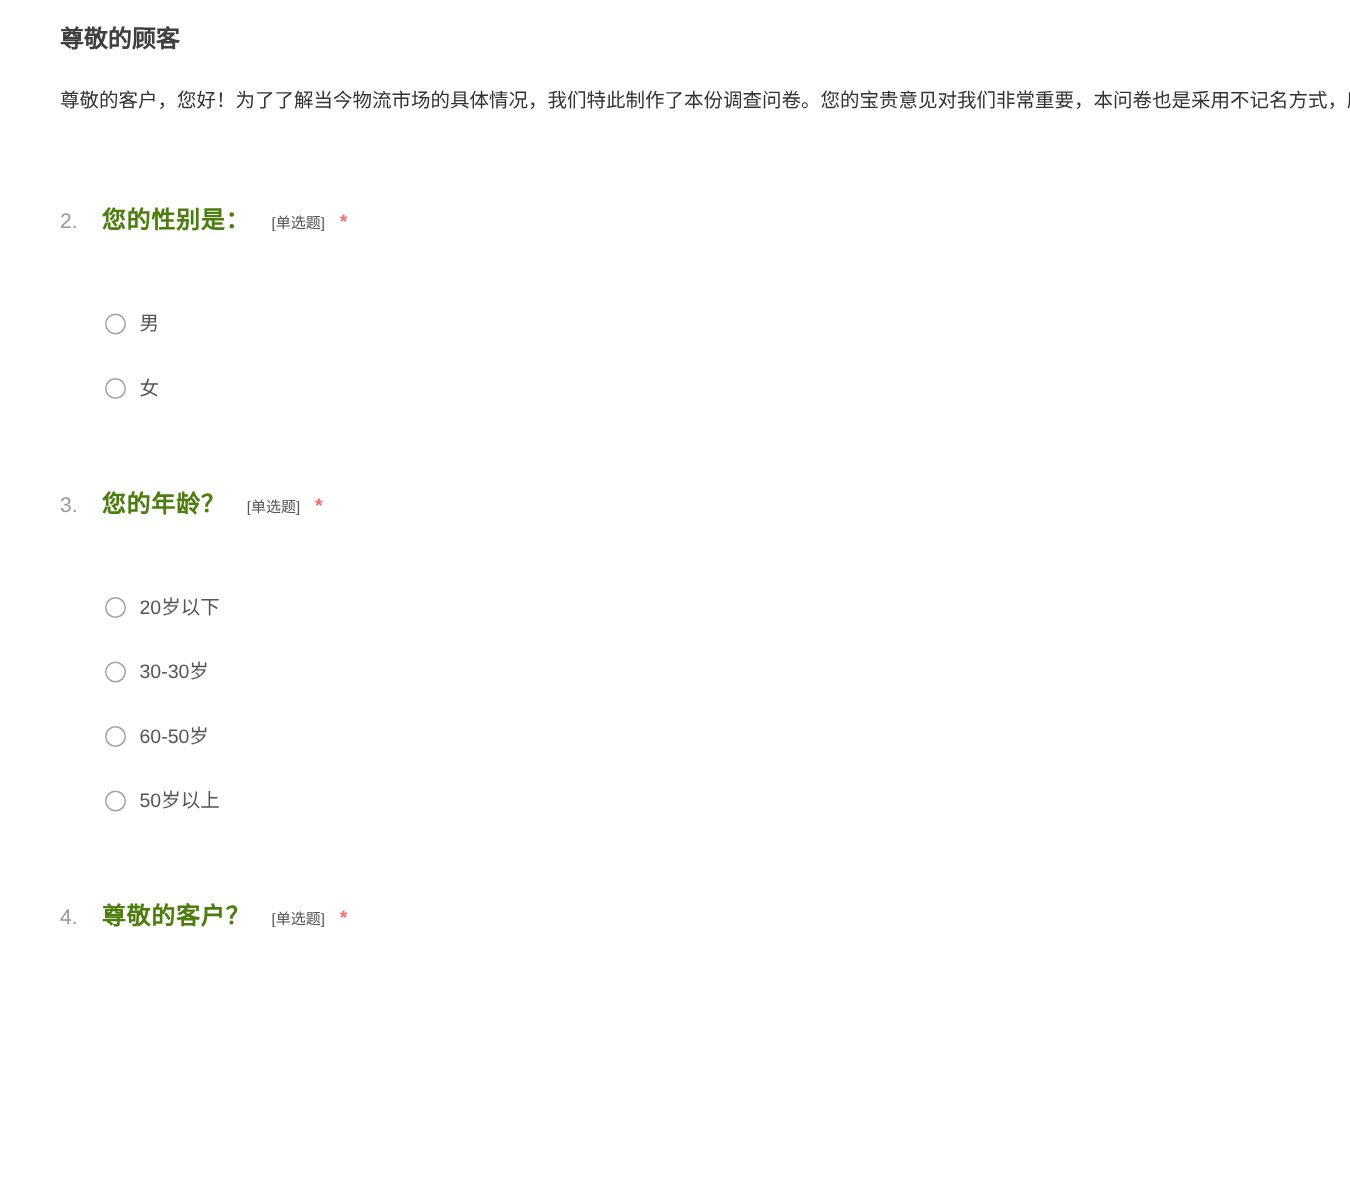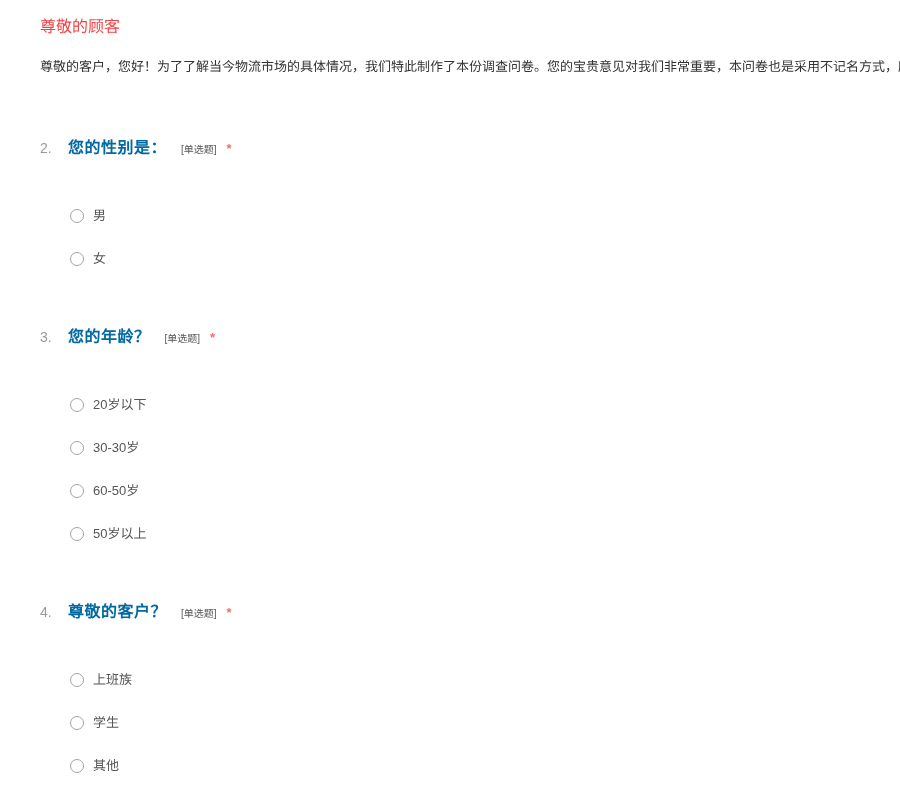--- a/index.html
+++ b/index.html
@@ -9,38 +9,38 @@
     height: 800px;
     background: #ffffff;
     overflow: hidden;
     font-family: "Liberation Sans", "DejaVu Sans", sans-serif;
   }
   .page { padding: 18px 0 0 40px; width: 900px; }
 
   .title {
     margin: 0;
     font-size: 16px;
-    font-weight: 400;
-    color: #ef4444;
+    font-weight: 700;
+    color: #404040;
     line-height: 18px;
   }
   .intro {
     margin: 23px 0 0 0;
     font-size: 13px;
     color: #333333;
     line-height: 15px;
     white-space: nowrap; 
   }
 
   .question { margin-top: 60px; }
   .question.first { margin-top: 64px; }
 
   .q-header { display: flex; align-items: baseline; line-height: 19px; }
   .q-num  { flex: 0 0 28px; width: 28px; font-size: 14px; color: #999999; }
-  .q-text { font-size: 16px; font-weight: 700; color: #0369a1; letter-spacing: 0.5px; }
+  .q-text { font-size: 16px; font-weight: 700; color: #4d7c0f; letter-spacing: 0.5px; }
   .q-tag  { margin-left: 14px; font-size: 10px; color: #555555; }
   .q-req  { margin-left: 10px; font-size: 13px; font-weight: 700; color: #f56c6c; }
 
   .options { margin-top: 49px; margin-left: 30px; }
   .option {
     display: flex;
     align-items: center;
     margin-top: 27px;
     cursor: pointer;
     width: max-content;
@@ -111,29 +111,15 @@
     </div>
   </section>
 
   <section class="question">
     <div class="q-header">
       <span class="q-num">4.</span>
       <span class="q-text">尊敬的客户？</span>
       <span class="q-tag">[单选题]</span>
       <span class="q-req">*</span>
     </div>
-    <div class="options">
-      <label class="option">
-        <span class="radio"></span>
-        <span class="option-label">上班族</span>
-      </label>
-      <label class="option">
-        <span class="radio"></span>
-        <span class="option-label">学生</span>
-      </label>
-      <label class="option">
-        <span class="radio"></span>
-        <span class="option-label">其他</span>
-      </label>
-    </div>
   </section>
 
 </div>
 
 </body></html>

